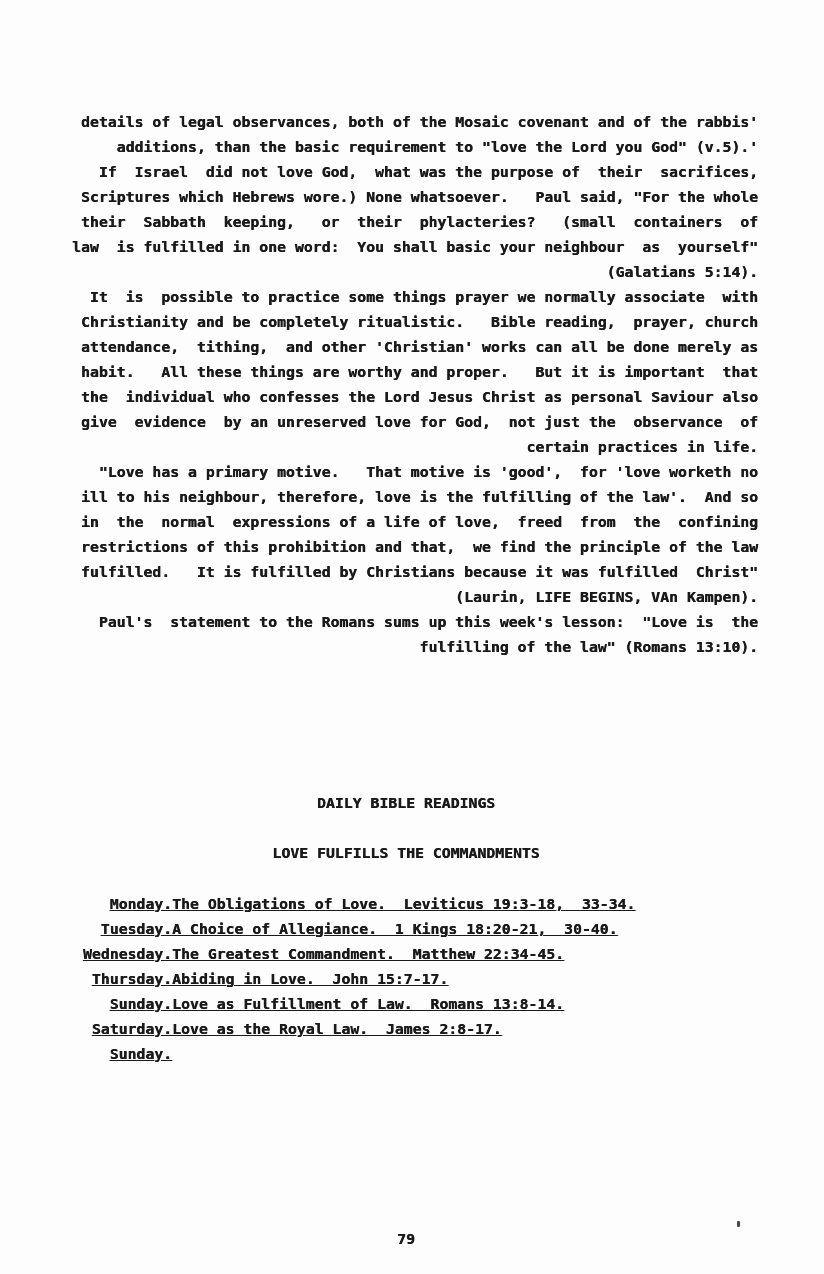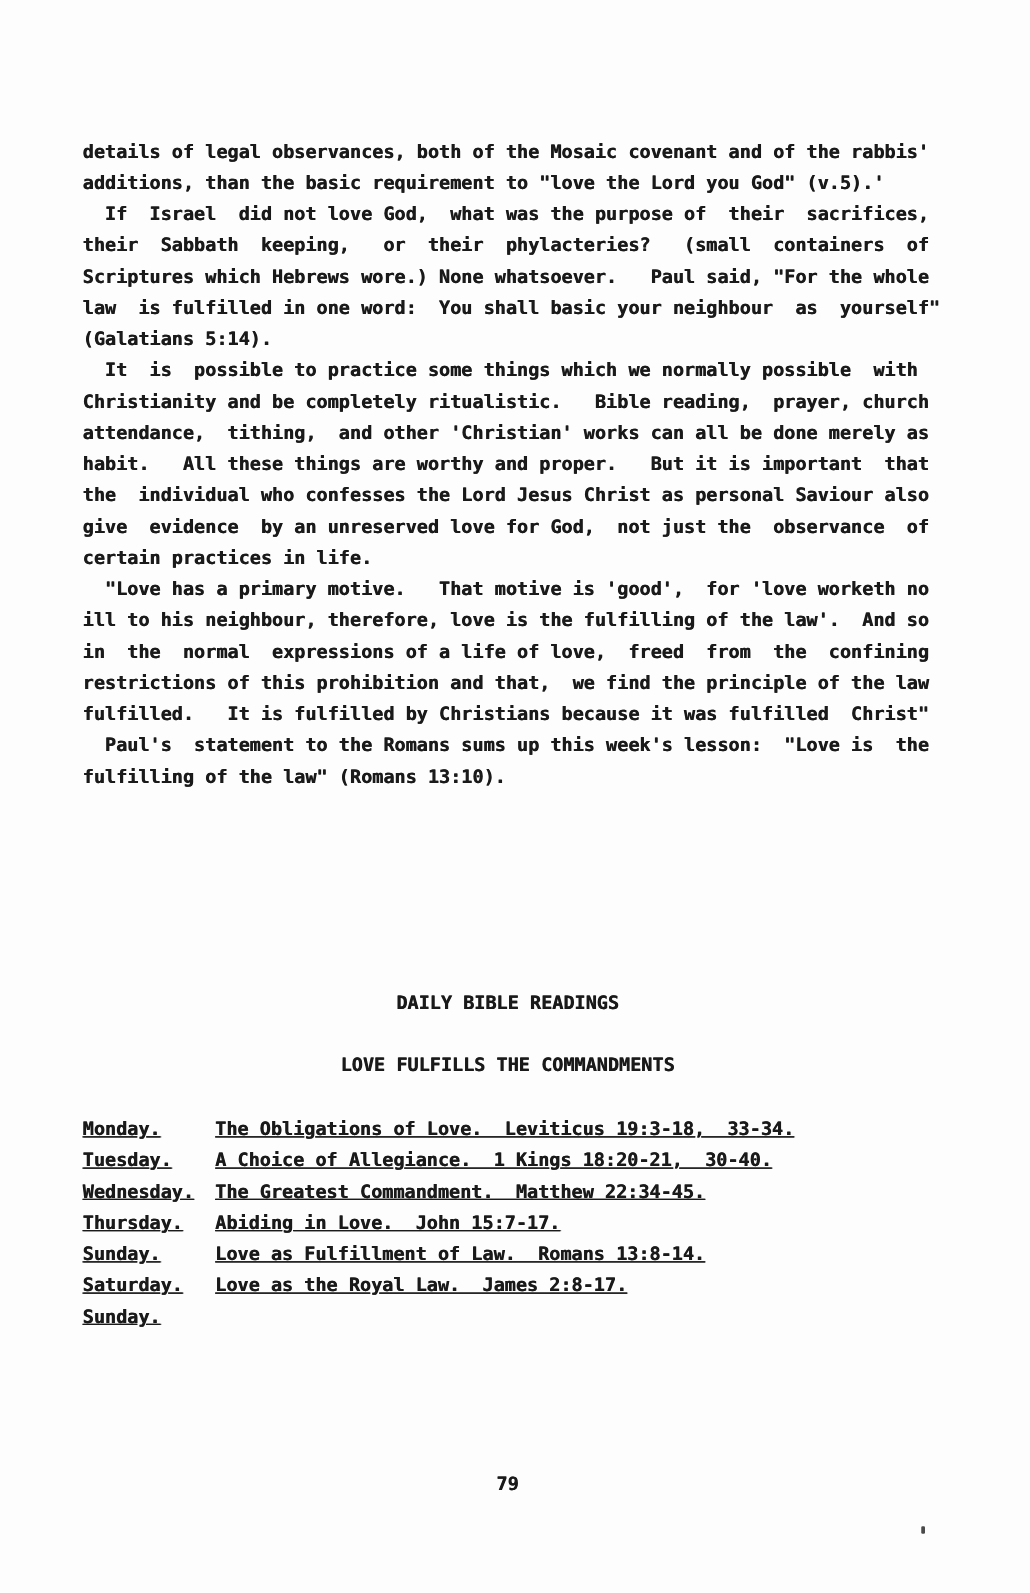--- a/index.html
+++ b/index.html
@@ -7,63 +7,65 @@
     width:824px;height:1274px;position:relative;overflow:hidden;
     background:#fdfdfd;color:#1a1a1a;
     font-family:"DejaVu Sans Mono","Liberation Mono",monospace;
     font-weight:700;
   }
   .line,.reading-row,.heading,.page-number{
     white-space:pre;
     font-size:14.8px;
     line-height:25px;
     text-shadow:0.4px 0 0 currentColor; 
+    text-align:right;
   }
   #body-text{position:absolute;left:66px;top:109px;width:692px;}
   .paragraph{margin:0;}
   .heading{position:absolute;left:66px;width:680px;text-align:center;}
   #section-heading{top:790px;}
   #lesson-heading{top:840px;}
   #readings{position:absolute;left:66px;top:891px;width:700px;}
   .reading-row{display:flex;text-decoration:underline;}
   .reading-day{display:inline-block;width:106px;flex:0 0 106px;}
   .reading-entry{display:inline-block;}
-  .page-number{position:absolute;left:66px;top:1175px;width:680px;text-align:center;}
+  .page-number{position:absolute;left:66px;top:1226px;width:680px;text-align:center;}
   .speck{position:absolute;left:737px;top:1221px;width:3px;height:6px;background:#4a4a4a;border-radius:1px;}
 </style>
 </head>
 <body>
 
 <div id="body-text">
     <div class="paragraph">
       <div class="line">details of legal observances, both of the Mosaic covenant and of the rabbis'</div>
       <div class="line">additions, than the basic requirement to "love the Lord you God" (v.5).'</div>
     </div>
     <div class="paragraph">
       <div class="line">  If  Israel  did not love God,  what was the purpose of  their  sacrifices,</div>
+      <div class="line">Scriptures which Hebrews wore.) None whatsoever.   Paul said, "For the whole</div>
       <div class="line">their  Sabbath  keeping,   or  their  phylacteries?   (small  containers  of</div>
-      <div class="line">Scriptures which Hebrews wore.) None whatsoever.   Paul said, "For the whole</div>
       <div class="line">law  is fulfilled in one word:  You shall basic your neighbour  as  yourself"</div>
       <div class="line">(Galatians 5:14).</div>
     </div>
     <div class="paragraph">
-      <div class="line">  It  is  possible to practice some things which we normally possible  with</div>
+      <div class="line">  It  is  possible to practice some things prayer we normally associate  with</div>
       <div class="line">Christianity and be completely ritualistic.   Bible reading,  prayer, church</div>
       <div class="line">attendance,  tithing,  and other 'Christian' works can all be done merely as</div>
       <div class="line">habit.   All these things are worthy and proper.   But it is important  that</div>
       <div class="line">the  individual who confesses the Lord Jesus Christ as personal Saviour also</div>
       <div class="line">give  evidence  by an unreserved love for God,  not just the  observance  of</div>
       <div class="line">certain practices in life.</div>
     </div>
     <div class="paragraph">
       <div class="line">  "Love has a primary motive.   That motive is 'good',  for 'love worketh no</div>
       <div class="line">ill to his neighbour, therefore, love is the fulfilling of the law'.  And so</div>
       <div class="line">in  the  normal  expressions of a life of love,  freed  from  the  confining</div>
       <div class="line">restrictions of this prohibition and that,  we find the principle of the law</div>
       <div class="line">fulfilled.   It is fulfilled by Christians because it was fulfilled  Christ"</div>
+      <div class="line">(Laurin, LIFE BEGINS, VAn Kampen).</div>
     </div>
     <div class="paragraph">
       <div class="line">  Paul's  statement to the Romans sums up this week's lesson:  "Love is  the</div>
       <div class="line">fulfilling of the law" (Romans 13:10).</div>
     </div>
   </div>
 
 <div id="section-heading" class="heading">DAILY BIBLE READINGS</div>
 
 <div id="lesson-heading" class="heading">LOVE FULFILLS THE COMMANDMENTS</div>

